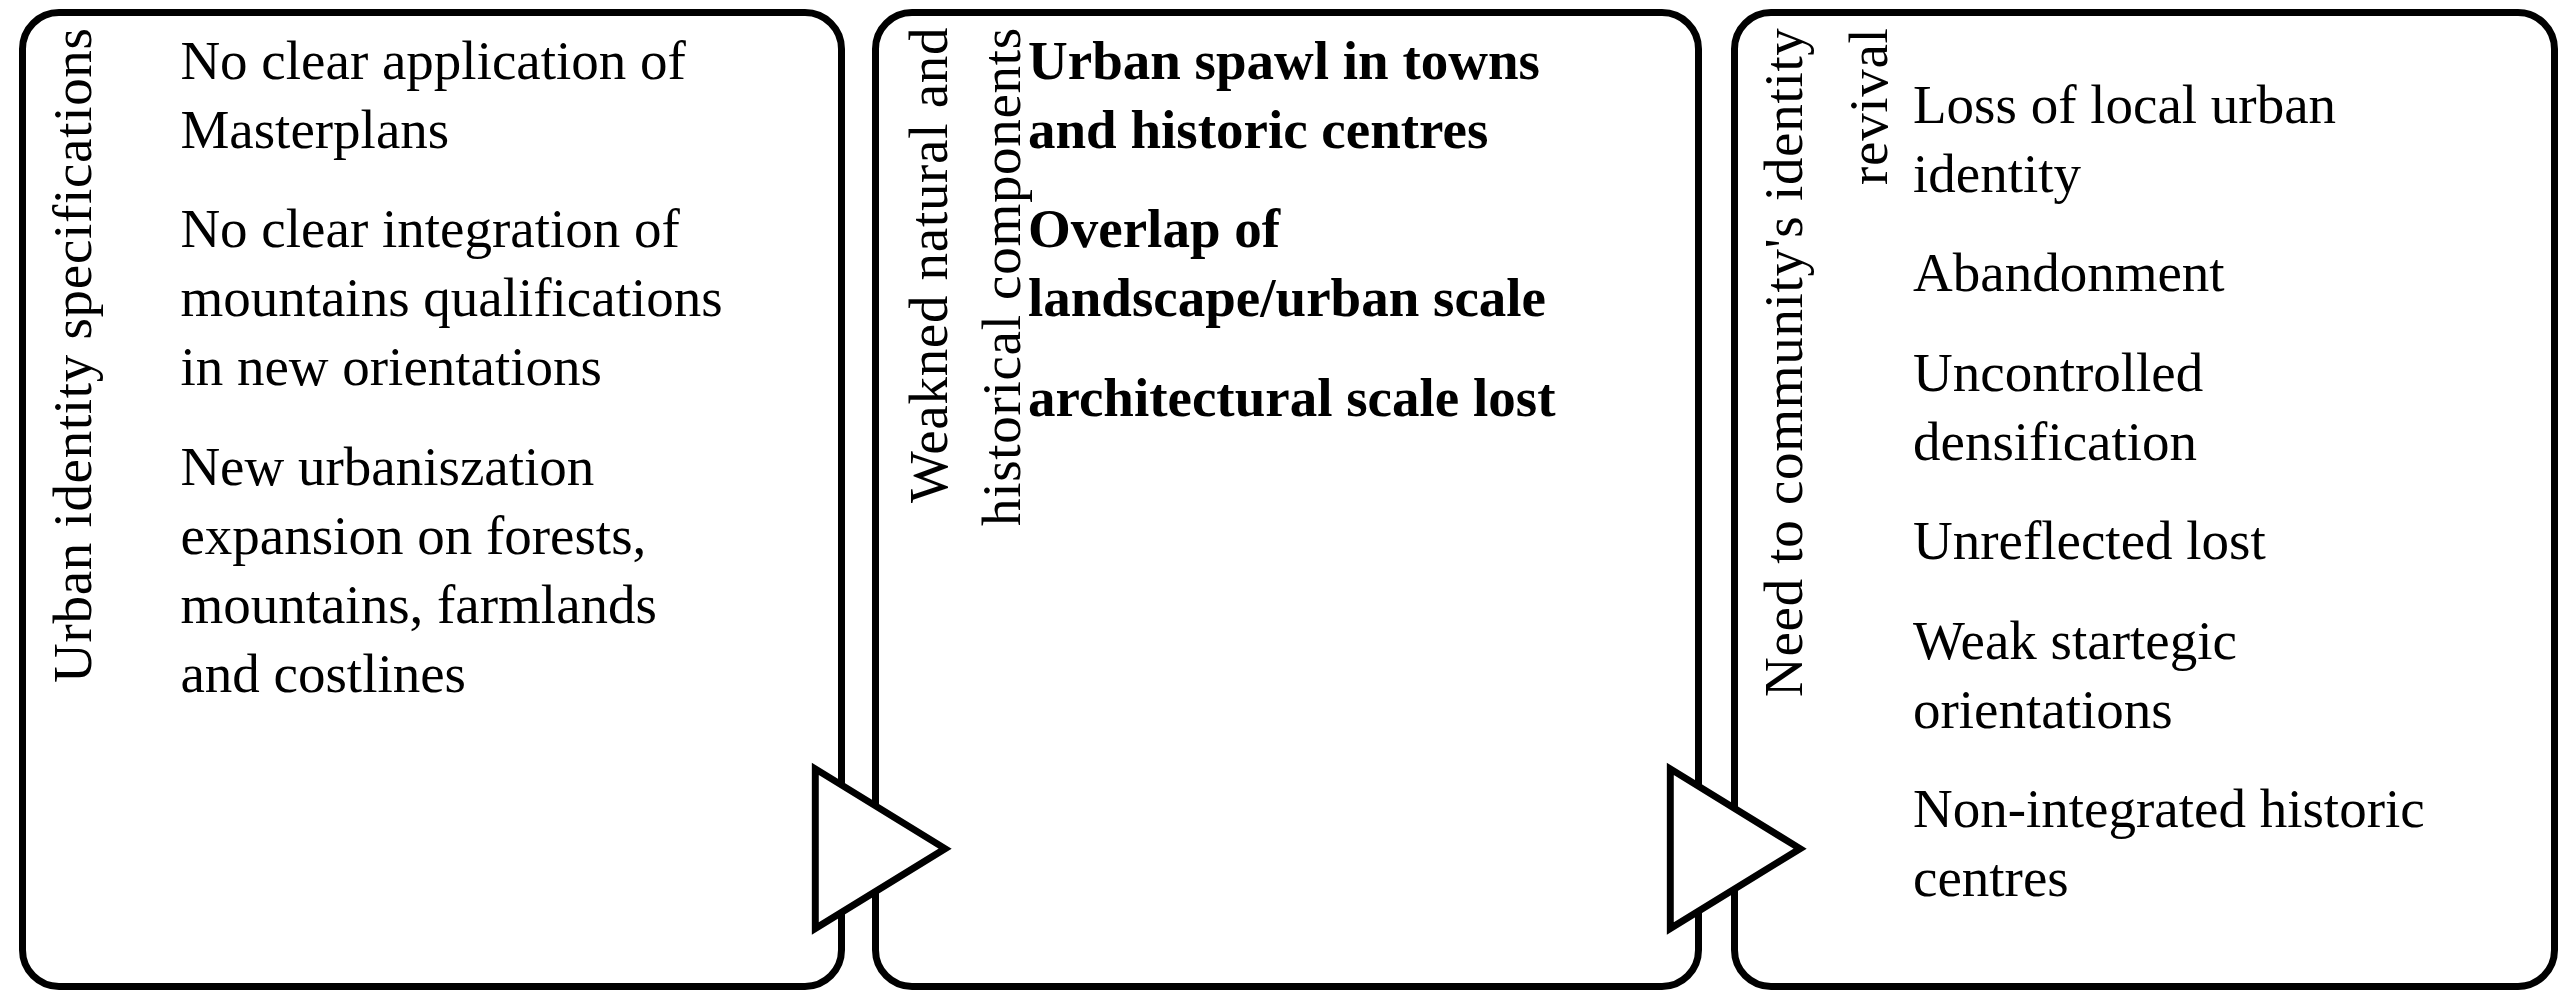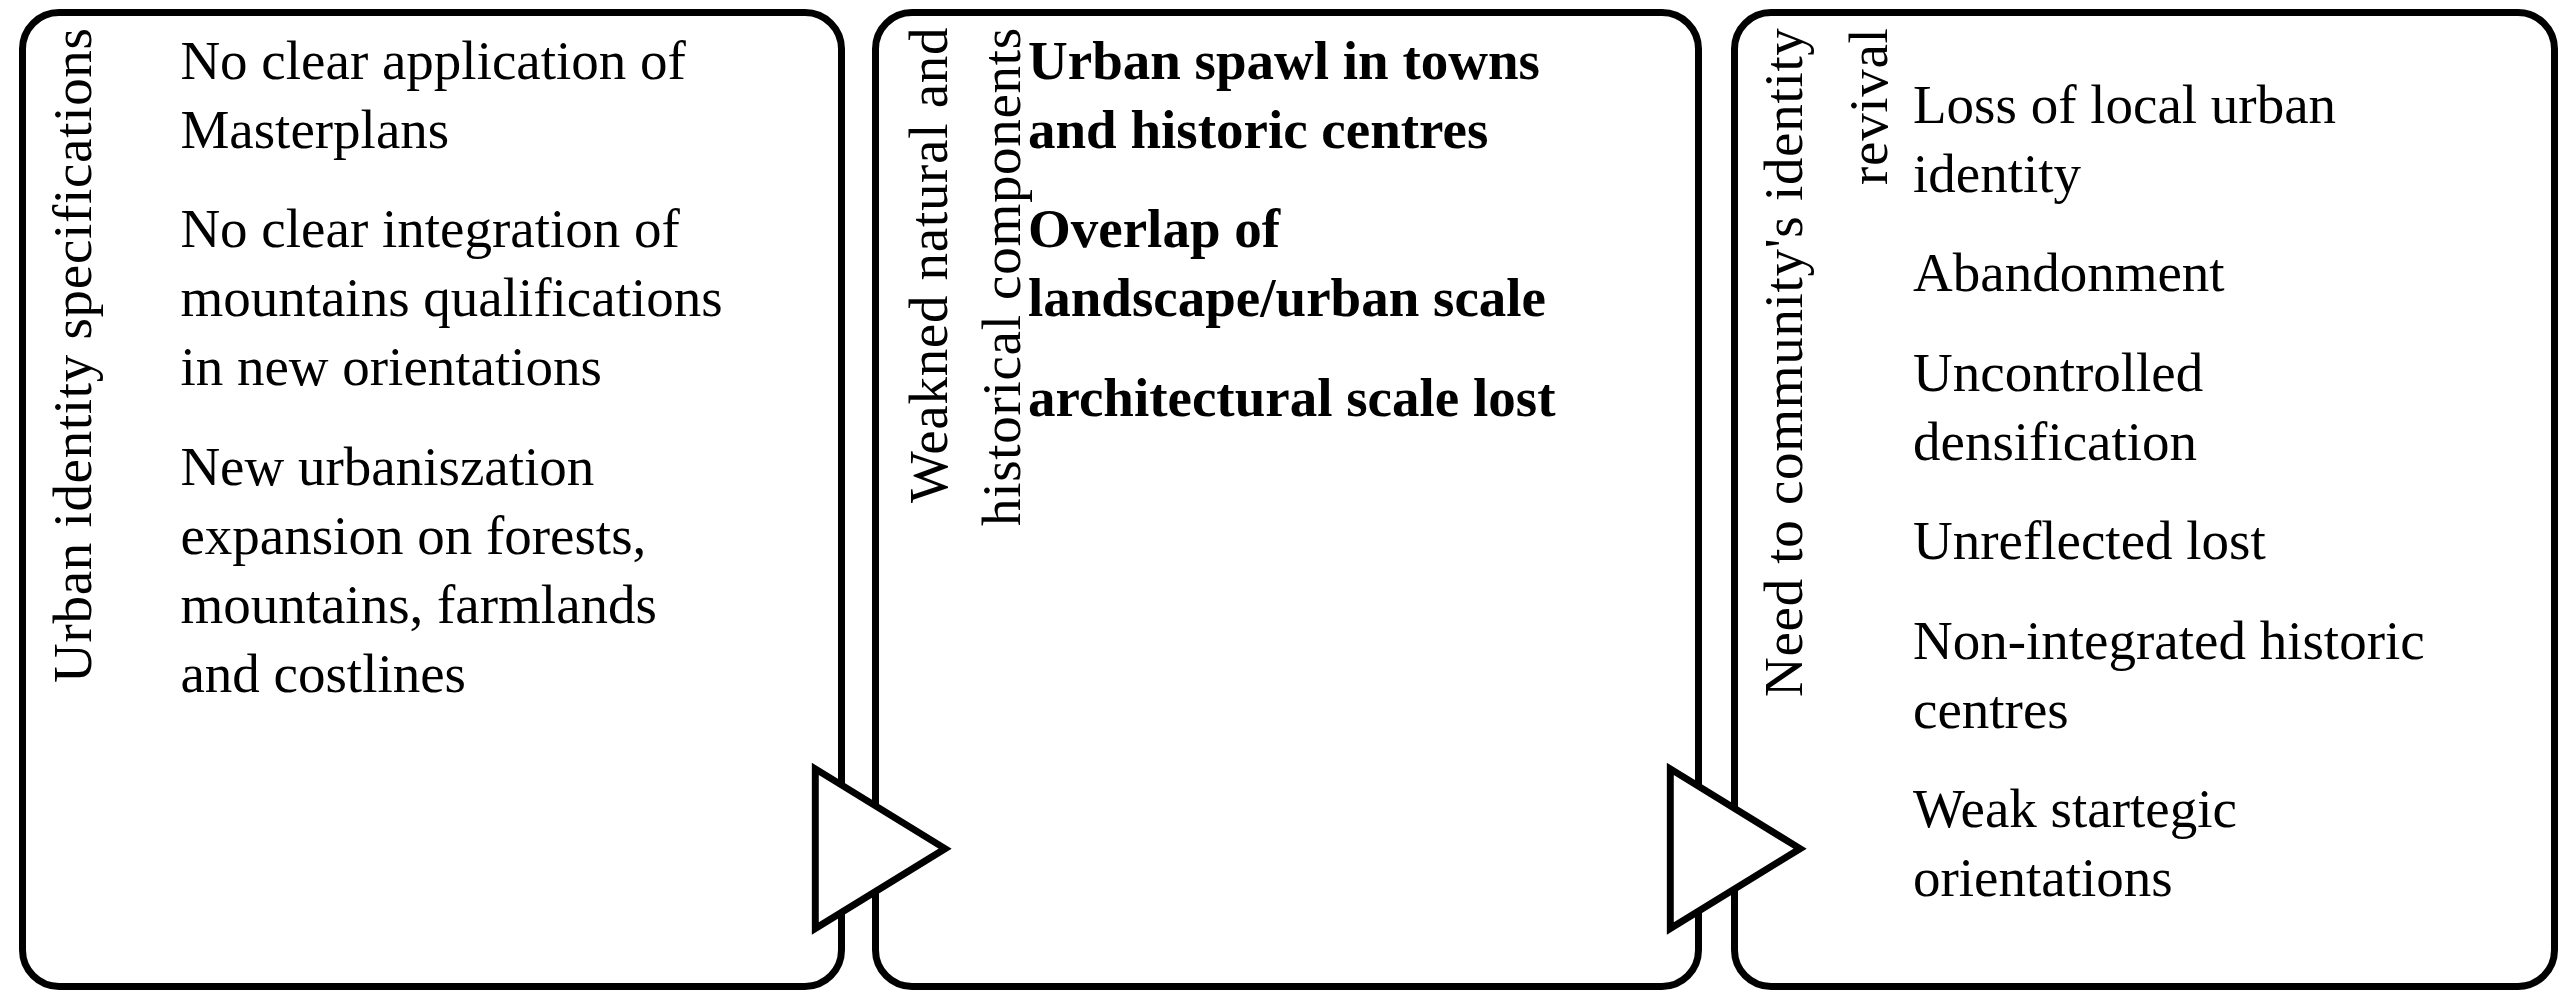--- a/index.html
+++ b/index.html
@@ -97,24 +97,24 @@
   <div class="box b3">
     <div class="vlabel">Need to community's identity
 revival</div>
     <div class="content">
       <p class="para">Loss of local urban
 identity</p>
       <p class="para">Abandonment</p>
       <p class="para">Uncontrolled
 densification</p>
       <p class="para">Unreflected lost</p>
+      <p class="para">Weak startegic
+orientations</p>
       <p class="para">Non-integrated historic
 centres</p>
-      <p class="para">Weak startegic
-orientations</p>
     </div>
   </div>
 
   <svg class="arrow-svg a1" viewBox="0 0 210 245">
     <polygon points="6,7 193,122 6,237" stroke-width="10" stroke-linejoin="miter" fill="#ffffff" stroke="#000000"></polygon>
   </svg>
 
   <svg class="arrow-svg a2" viewBox="0 0 210 245">
     <polygon points="6,7 193,122 6,237" stroke-width="10" stroke-linejoin="miter" fill="#ffffff" stroke="#000000"></polygon>
   </svg>

